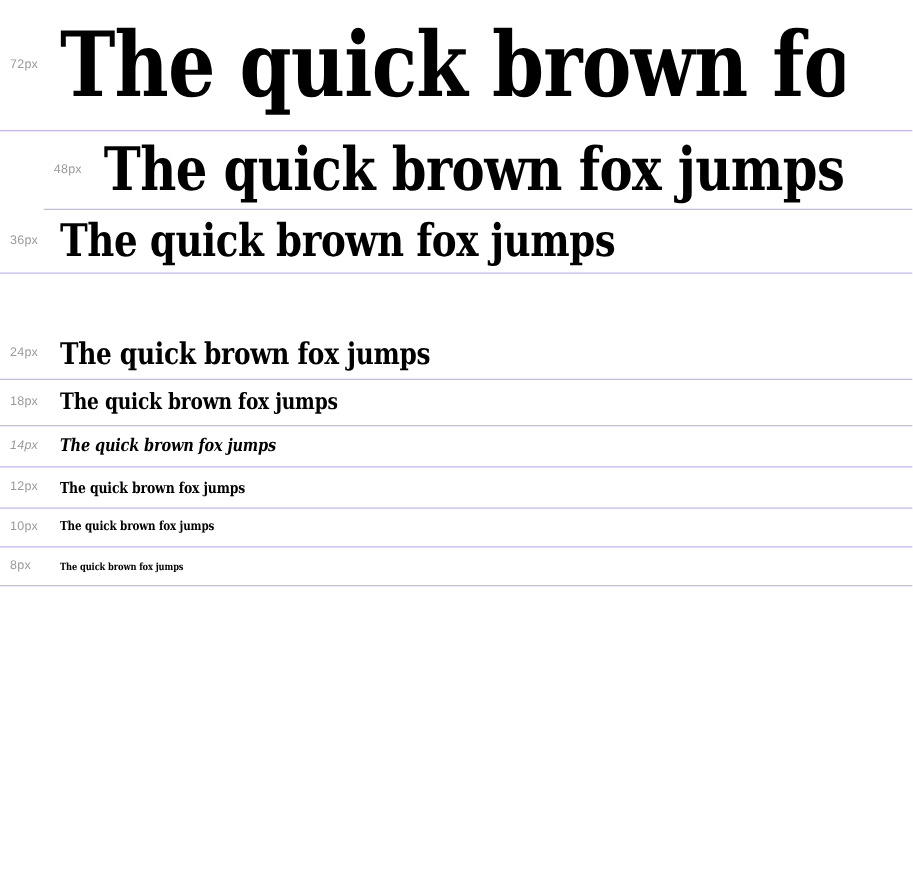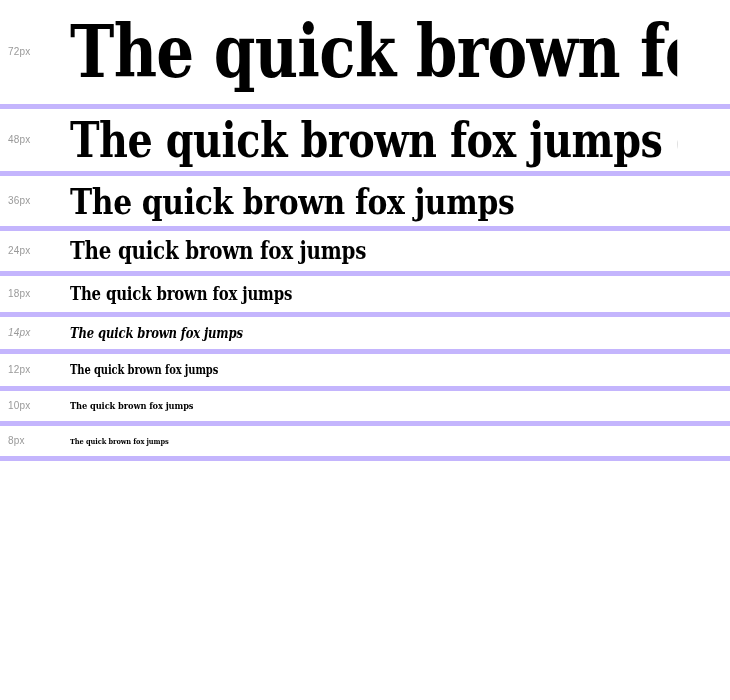--- a/index.html
+++ b/index.html
@@ -11,24 +11,23 @@
     width: 730px;
     height: 700px;
     overflow: hidden;
     font-family: "Liberation Sans", sans-serif;
   }
   #specimen {
     width: 730px;
   }
   .row {
     position: relative;
-    border-bottom: 5px solid #c4b5fd;
+    border-bottom: 1px solid #c4b5fd;
     overflow: hidden;
     white-space: nowrap;
-    padding-left: 22px;
   }
   .size-label {
     position: absolute;
     left: 8px;
     top: 50%;
     transform: translateY(-50%);
     font-family: "Liberation Sans", sans-serif;
     font-size: 10px;
     color: #9a9a9a;
     letter-spacing: 0.2px;
@@ -43,25 +42,25 @@
     font-stretch: condensed;
     letter-spacing: -0.01em;
     white-space: nowrap;
     overflow: hidden;
     transform-origin: left center;
     transform: scaleX(0.92);
   }
   
   .row-72 { height: 104px; }
   .row-72 .sample { font-size: 72px; line-height: 104px; }
-  .row-48 { height: 62px; }
+  .row-48 { height: 62px; margin-left: 35px; }
   .row-48 .sample { font-size: 48px; line-height: 62px; }
   .row-36 { height: 50px; }
   .row-36 .sample { font-size: 36px; line-height: 50px; }
-  .row-24 { height: 40px; }
+  .row-24 { height: 40px; margin-top: 44px; }
   .row-24 .sample { font-size: 24px; line-height: 40px; }
   .row-18 { height: 36px; }
   .row-18 .sample { font-size: 18px; line-height: 36px; }
   .row-14 { height: 32px; font-style: italic; }
   .row-14 .sample { font-size: 14px; line-height: 32px; }
   .row-12 { height: 32px; }
   .row-12 .sample { font-size: 12px; line-height: 32px; }
   .row-10 { height: 30px; }
   .row-10 .sample { font-size: 10px; line-height: 30px; }
   .row-8 { height: 30px; }

